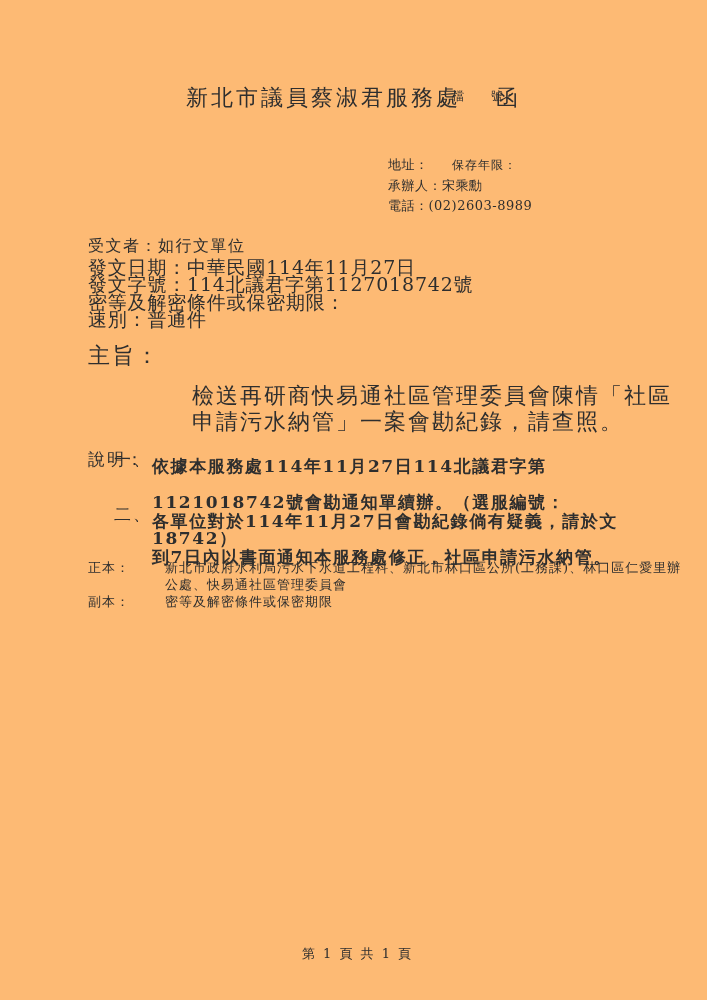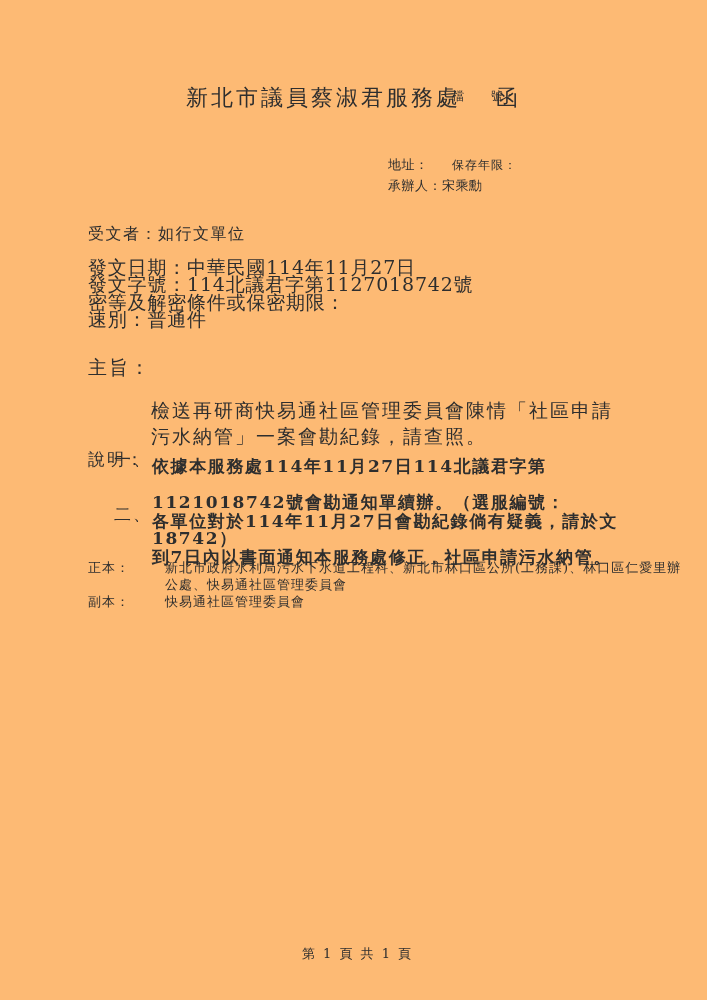--- a/index.html
+++ b/index.html
@@ -48,42 +48,43 @@
     line-height: 20.5px;
     letter-spacing: 0.5px;
     margin-top: 16px;
   }
   .sender-row { display: flex; }
   .sender-row .lbl { flex-shrink: 0; white-space: pre; }
   .sender-row .val-wrap { width: 188px; }
   
   .recipient-line {
     position: absolute;
-    top: 224px;
+    top: 236px;
     left: 88px;
     font-size: 16px;
     letter-spacing: 1.5px;
   }
   
   .meta-block {
     position: absolute;
     top: 259px;
     left: 88px;
     font-size: 19px;
     line-height: 17.3px;
     letter-spacing: 0.8px;
   }
   .meta-row { white-space: pre; }
   
   .subject-block {
     position: absolute;
-    top: 355px;
+    top: 341px;
     left: 88px;
     display: flex;
-    font-size: 19px;
+    font-size: 22px;
+    gap: 32px;
   }
   .subject-block .lbl { flex-shrink: 0; letter-spacing: 2px; white-space: pre; }
   .subject-block .txt { width: 482px; line-height: 26px; letter-spacing: 2px; margin-top: 42px; }
   
   .desc-label {
     position: absolute;
     top: 448px;
     left: 88px;
     font-size: 17px;
     letter-spacing: 2px;
@@ -135,20 +136,24 @@
   <div class="doc-title">新北市議員蔡淑君服務處　 函</div>
 
   <div class="sender-block">
     <div class="sender-row">
       <span class="lbl">地址：</span>
     </div>
     <div class="sender-row">
       <span class="lbl">承辦人：</span>
       <span>宋乘勳</span>
     </div>
+    <div class="sender-row">
+      <span class="lbl">電話：</span>
+      <span>(02)2603-8989</span>
+    </div>
   </div>
 
   <div class="recipient-line">
     <span>受文者：</span><span>如行文單位</span>
   </div>
 
   <div class="meta-block">
     <div class="meta-row">發文日期：中華民國114年11月27日</div>
     <div class="meta-row">發文字號：114北議君字第1127018742號</div>
     <div class="meta-row">密等及解密條件或保密期限：</div>
@@ -172,19 +177,19 @@
     <span class="txt">各單位對於114年11月27日會勘紀錄倘有疑義，請於文到7日內以書面通知本服務處修正，社區申請污水納管。</span>
   </div>
 
   <div class="dist-block">
     <div class="dist-row">
       <span class="lbl">正本：</span>
       <span class="txt">新北市政府水利局污水下水道工程科、新北市林口區公所(工務課)、林口區仁愛里辦公處、快易通社區管理委員會</span>
     </div>
     <div class="dist-row">
       <span class="lbl">副本：</span>
-      <span class="txt">快易通社區管理委員會</span>
+      <span class="txt">密等及解密條件或保密期限</span>
     </div>
   </div>
 
   <div class="page-footer">第 1 頁 共 1 頁</div>
 
 </div>
 
 </body></html>

